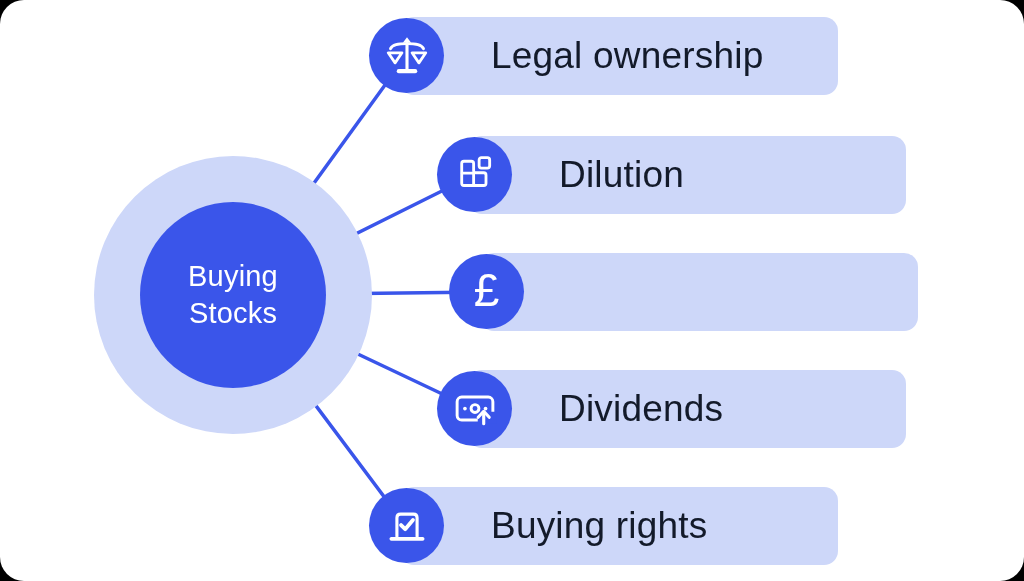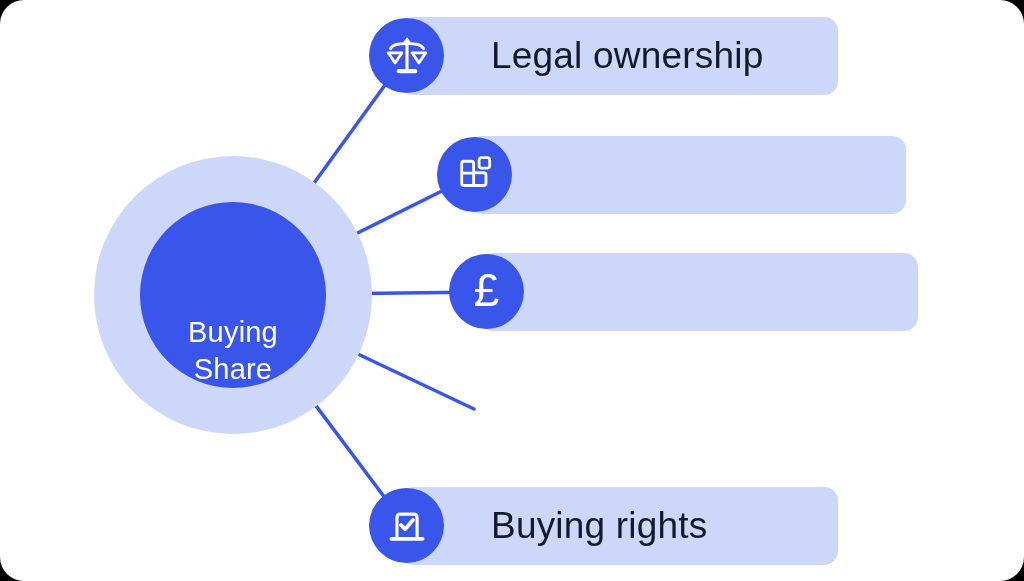--- a/index.html
+++ b/index.html
@@ -9,21 +9,21 @@
     font-family:"Liberation Sans", sans-serif;
   }
   svg.connectors{position:absolute;left:0;top:0;width:1024px;height:581px;z-index:1;}
   .hub-outer{
     position:absolute;left:94px;top:156px;width:278px;height:278px;
     border-radius:50%;background:var(--lavender);z-index:2;
   }
   .hub-inner{
     position:absolute;left:140px;top:202px;width:186px;height:186px;
     border-radius:50%;background:var(--blue);z-index:3;
-    display:flex;align-items:flex-end;justify-content:center;
+    display:flex;align-items:center;justify-content:center;
   }
   .hub-text{
     color:#fff;font-size:29px;line-height:37px;text-align:center;
     letter-spacing:.2px;font-weight:400;
   }
   .branch{position:absolute;width:469px;height:78px;z-index:2;}
   .branch.r1{left:369px;top:17px;}
   .branch.r2{left:437px;top:136px;}
   .branch.r3{left:449px;top:253px;}
   .branch.r4{left:437px;top:370px;}
@@ -58,21 +58,21 @@
       <line x1="233" y1="295" x2="486" y2="292"></line>
       <line x1="233" y1="295" x2="474" y2="409"></line>
       <line x1="233" y1="295" x2="406" y2="526"></line>
     </g>
   </svg>
 
   <div class="hub-outer"></div>
   <div class="hub-inner">
     <div class="hub-text">
       <div>Buying</div>
-      <div>Share</div>
+      <div>Stocks</div>
     </div>
   </div>
 
   <div class="branch r1">
     <div class="pill"></div>
     <div class="icon-circle">
       <svg width="44" height="44" viewBox="0 0 48 48" fill="none">
         <path d="M24 3.5 L28.5 9.5 H19.5 Z" fill="#fff"></path>
         <path d="M6 16 C8 11.5 14 10.5 24 10.5 C34 10.5 40 11.5 42 16" stroke="#fff" stroke-width="3.2" stroke-linecap="round"></path>
         <path d="M24 10.5 V38.5" stroke="#fff" stroke-width="3.4" stroke-linecap="round"></path>
@@ -88,29 +88,45 @@
     <div class="pill"></div>
     <div class="icon-circle">
       <svg width="44" height="44" viewBox="0 0 48 48" fill="none">
         <path d="M12 9 H20 Q22.5 9 22.5 11.5 V19 Q22.5 21.5 25 21.5 H33.5
                  Q36 21.5 36 24 V33 Q36 35.5 33.5 35.5 H12
                  Q9.5 35.5 9.5 33 V11.5 Q9.5 9 12 9 Z" stroke="#fff" stroke-width="3.1" stroke-linejoin="round"></path>
         <path d="M10 22 H22.5 V35" stroke="#fff" stroke-width="3.1" stroke-linecap="round"></path>
         <rect x="28.5" y="5" width="11.5" height="11.5" rx="2.5" stroke="#fff" stroke-width="3.1"></rect>
       </svg>
     </div>
+    <div class="label">Dilution</div>
   </div>
 
   <div class="branch r3">
     <div class="pill"></div>
     <div class="icon-circle">
       <span class="pound-glyph">£</span>
     </div>
   </div>
 
+  <div class="branch r4">
+    <div class="icon-circle">
+      <svg width="44" height="44" viewBox="0 0 48 48" fill="none">
+        <rect x="4.5" y="11" width="39" height="25" rx="5" stroke="#fff" stroke-width="3.2"></rect>
+        <rect x="27" y="27" width="20" height="13" fill="#3A55EA"></rect>
+        <circle cx="24" cy="23.5" r="4.3" stroke="#fff" stroke-width="3.2"></circle>
+        <circle cx="13" cy="23.5" r="2" fill="#fff"></circle>
+        <circle cx="35.5" cy="23.5" r="2" fill="#fff"></circle>
+        <path d="M33.5 40 V28" stroke="#fff" stroke-width="3.4" stroke-linecap="round"></path>
+        <path d="M27.5 33 L33.5 26.5 L39.5 33" stroke="#fff" stroke-width="3.4" stroke-linecap="round" stroke-linejoin="round"></path>
+      </svg>
+    </div>
+    <div class="pill" style="z-index:-1;"></div>
+    <div class="label">Dividends</div>
+  </div>
 
   <div class="branch r5">
     <div class="pill"></div>
     <div class="icon-circle">
       <svg width="44" height="44" viewBox="0 0 48 48" fill="none">
         <path d="M13 35.5 V15 Q13 11 17 11 H31 Q35 11 35 15 V35.5" stroke="#fff" stroke-width="3.4" stroke-linecap="round"></path>
         <path d="M7 38 H41" stroke="#fff" stroke-width="4.2" stroke-linecap="round"></path>
         <path d="M17.5 23 L22 27.5 L30.5 17.5" stroke="#fff" stroke-width="4.2" stroke-linecap="round" stroke-linejoin="round"></path>
       </svg>
     </div>

